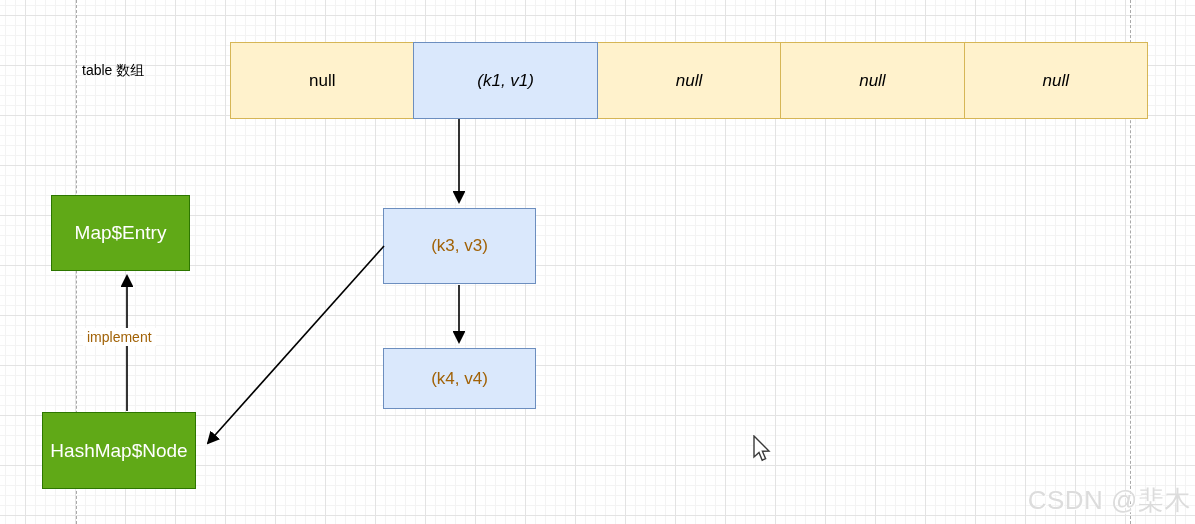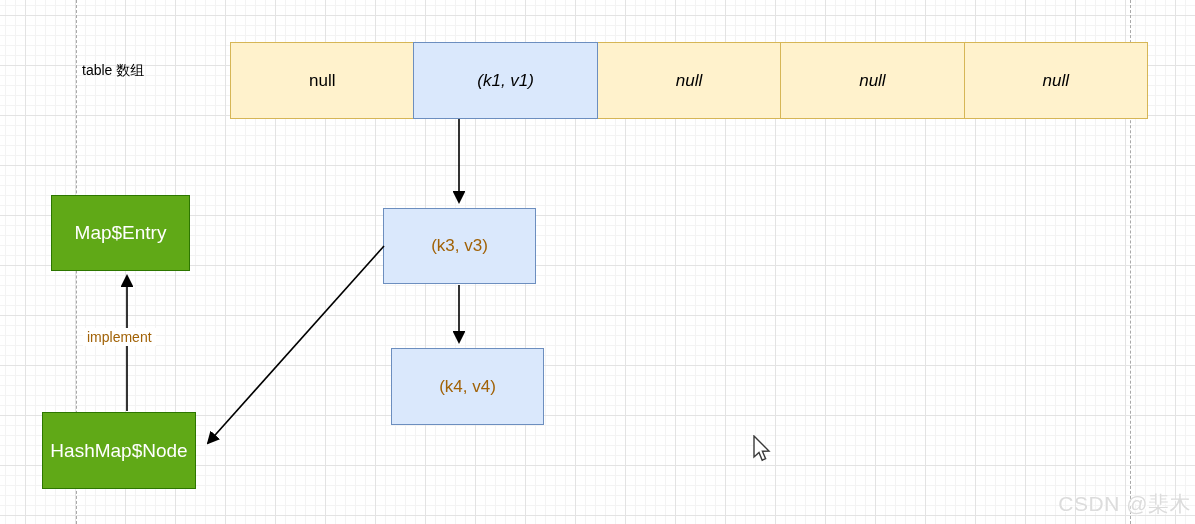--- a/index.html
+++ b/index.html
@@ -67,21 +67,21 @@
     display: flex;
     align-items: center;
     justify-content: center;
     font-size: 17px;
     color: #a16207;
     background: #dae8fc;
     border: 1px solid #6c8ebf;
     text-align: center;
   }
   #node-k3 { left: 383px; top: 208px; width: 153px; height: 76px; }
-  #node-k4 { left: 383px; top: 348px; width: 153px; height: 77px; margin-left: 8px; }
+  #node-k4 { left: 383px; top: 348px; width: 153px; height: 61px; }
 
   .class-box {
     position: absolute;
     display: flex;
     align-items: center;
     justify-content: center;
     font-size: 19px;
     color: #ffffff;
     background: #60a917;
     border: 1px solid #2d7600;
@@ -115,21 +115,21 @@
     position: absolute;
     left: 752px;
     top: 435px;
     z-index: 10;
   }
 
   .watermark {
     position: absolute;
     right: 4px;
     bottom: 6px;
-    font-size: 21px;
+    font-size: 26px;
     color: #dcdcdc;
     letter-spacing: 0.5px;
     z-index: 4;
     white-space: nowrap;
     text-shadow: 1px 1px 0 #ffffff;
   }
 </style>
 </head>
 <body>
 

